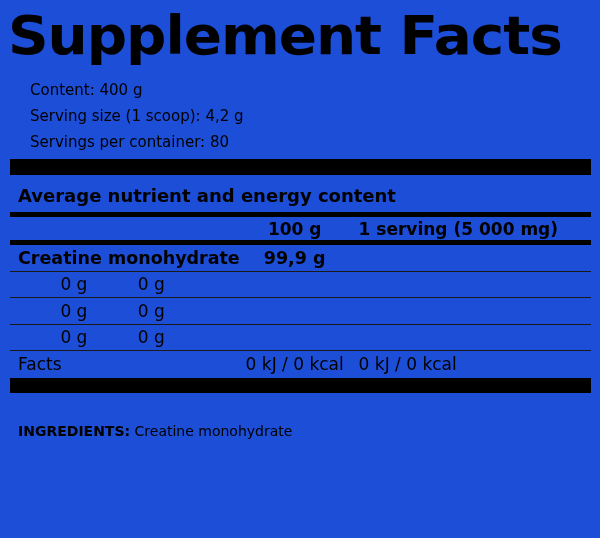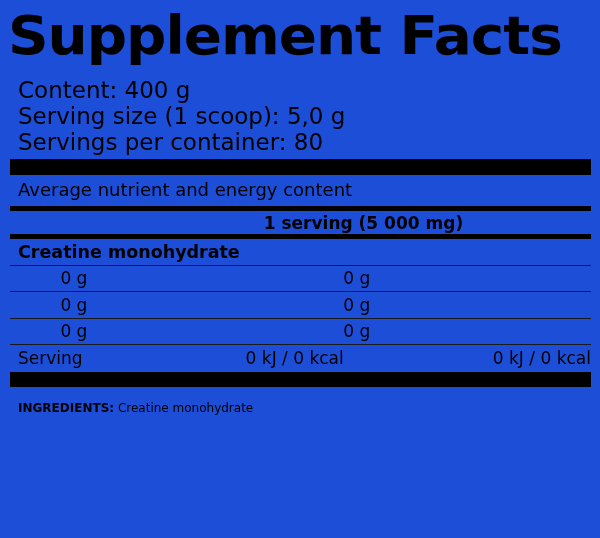--- a/index.html
+++ b/index.html
@@ -23,116 +23,119 @@
     font-weight: bold;
     line-height: 56px;
     letter-spacing: -1px;
     white-space: nowrap;
     display: inline-block;
     transform: scaleX(1.045);
     transform-origin: 0 50%;
   }
   .meta-block { margin-top: 13px; }
   .meta-line {
-    font-size: 23px;
+    font-size: 15px;
     line-height: 26px;
     padding-left: 8px;
+    margin-left: 12px;
   }
   .bar {
     height: 16px;
     background: #000000;
     width: 100%;
   }
   .bar-top { margin-top: 4px; }
   .section-heading {
     font-size: 18px;
-    font-weight: normal;
+    font-weight: bold;
     line-height: 21px;
     padding-left: 8px;
-    margin-top: 4px;
+    margin-top: 10px;
   }
   .rule-thick {
     height: 5px;
     background: #000000;
     width: 100%;
     margin-top: 6px;
   }
   .rule-thick.below-header { margin-top: 0; }
   .nutrient-table { width: 100%; }
   .trow {
     display: flex;
     align-items: center;
     height: 26.5px;
     font-size: 17px;
   }
   .trow.header-row { height: 23px; font-weight: bold; }
   .trow.bold-row { font-weight: bold; font-size: 17.5px; }
   .trow .c1 { width: 38%; text-align: left; padding-left: 8px; white-space: nowrap; }
   .trow .c2 { width: 22%; text-align: center; white-space: nowrap; }
-  .trow .c3 { width: 40%; text-align: right; white-space: nowrap; }
+  .trow .c3 { width: 40%; text-align: left; white-space: nowrap; }
   .data-row { border-bottom: 1.5px solid #1a1a1a; }
   .data-row.last-row { border-bottom: none; }
   .bar-bottom { height: 15px; }
   .ingredients-line {
-    margin-top: 11px;
+    margin-top: 28px;
     padding-left: 8px;
-    font-size: 12px;
+    font-size: 14px;
     line-height: 20px;
   }
   .ingredients-line .ing-label { font-weight: bold; }
 </style>
 </head>
 <body>
 
 <div class="label-panel">
 
   <h1 class="page-title">Supplement Facts</h1>
 
   <div class="meta-block">
     <div class="meta-line">Content: 400 g</div>
-    <div class="meta-line">Serving size (1 scoop): 5,0 g</div>
+    <div class="meta-line">Serving size (1 scoop): 4,2 g</div>
     <div class="meta-line">Servings per container: 80</div>
   </div>
 
   <div class="bar bar-top"></div>
 
   <div class="section-heading">Average nutrient and energy content</div>
 
   <div class="nutrient-table">
 
     <div class="rule-thick"></div>
 
     <div class="trow header-row">
       <div class="c1"></div>
+      <div class="c2">100 g</div>
       <div class="c3">1 serving (5 000 mg)</div>
     </div>
 
     <div class="rule-thick below-header"></div>
 
     <div class="trow data-row bold-row">
       <div class="c1">Creatine monohydrate</div>
+      <div class="c2">99,9 g</div>
     </div>
 
     <div class="trow data-row">
       <div class="c2">0 g</div>
       <div class="c3">0 g</div>
     </div>
 
     <div class="trow data-row">
       <div class="c2">0 g</div>
       <div class="c3">0 g</div>
     </div>
 
     <div class="trow data-row">
       <div class="c2">0 g</div>
       <div class="c3">0 g</div>
     </div>
 
     <div class="trow data-row last-row">
-      <div class="c1">Serving</div>
+      <div class="c1">Facts</div>
       <div class="c2">0 kJ / 0 kcal</div>
       <div class="c3">0 kJ / 0 kcal</div>
     </div>
 
   </div>
 
   <div class="bar bar-bottom"></div>
 
   <div class="ingredients-line">
     <span class="ing-label">INGREDIENTS:</span>

